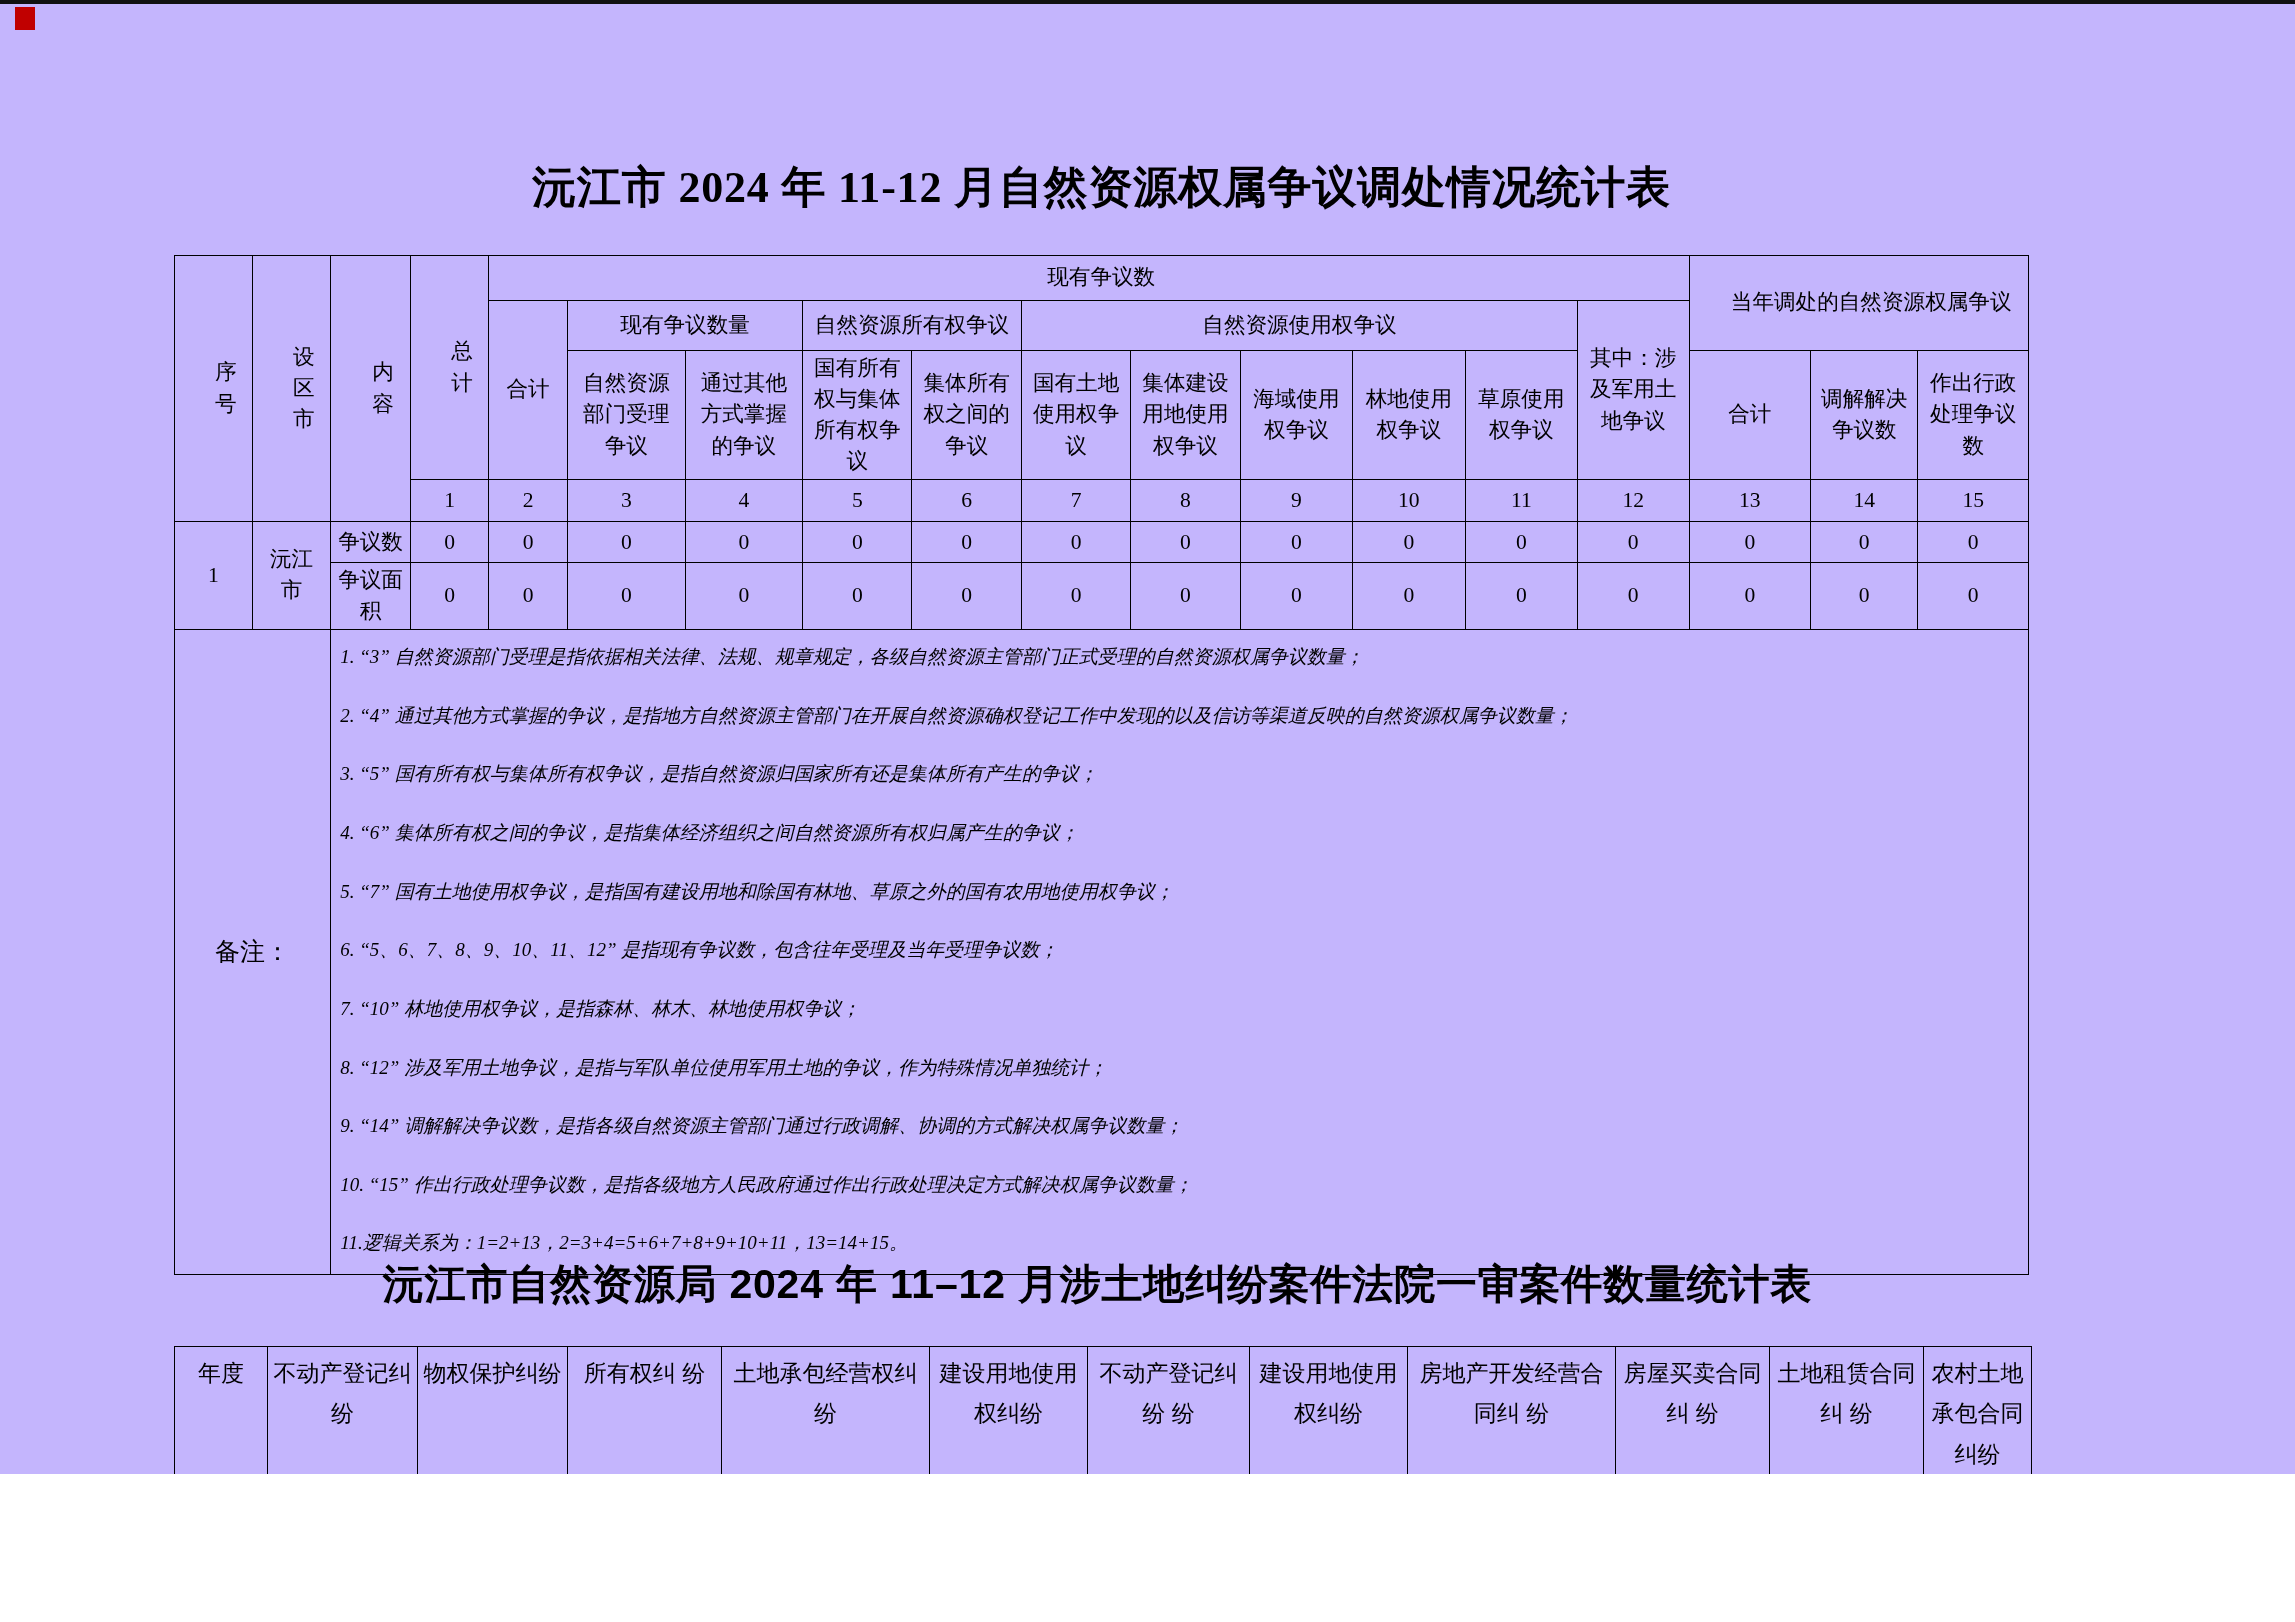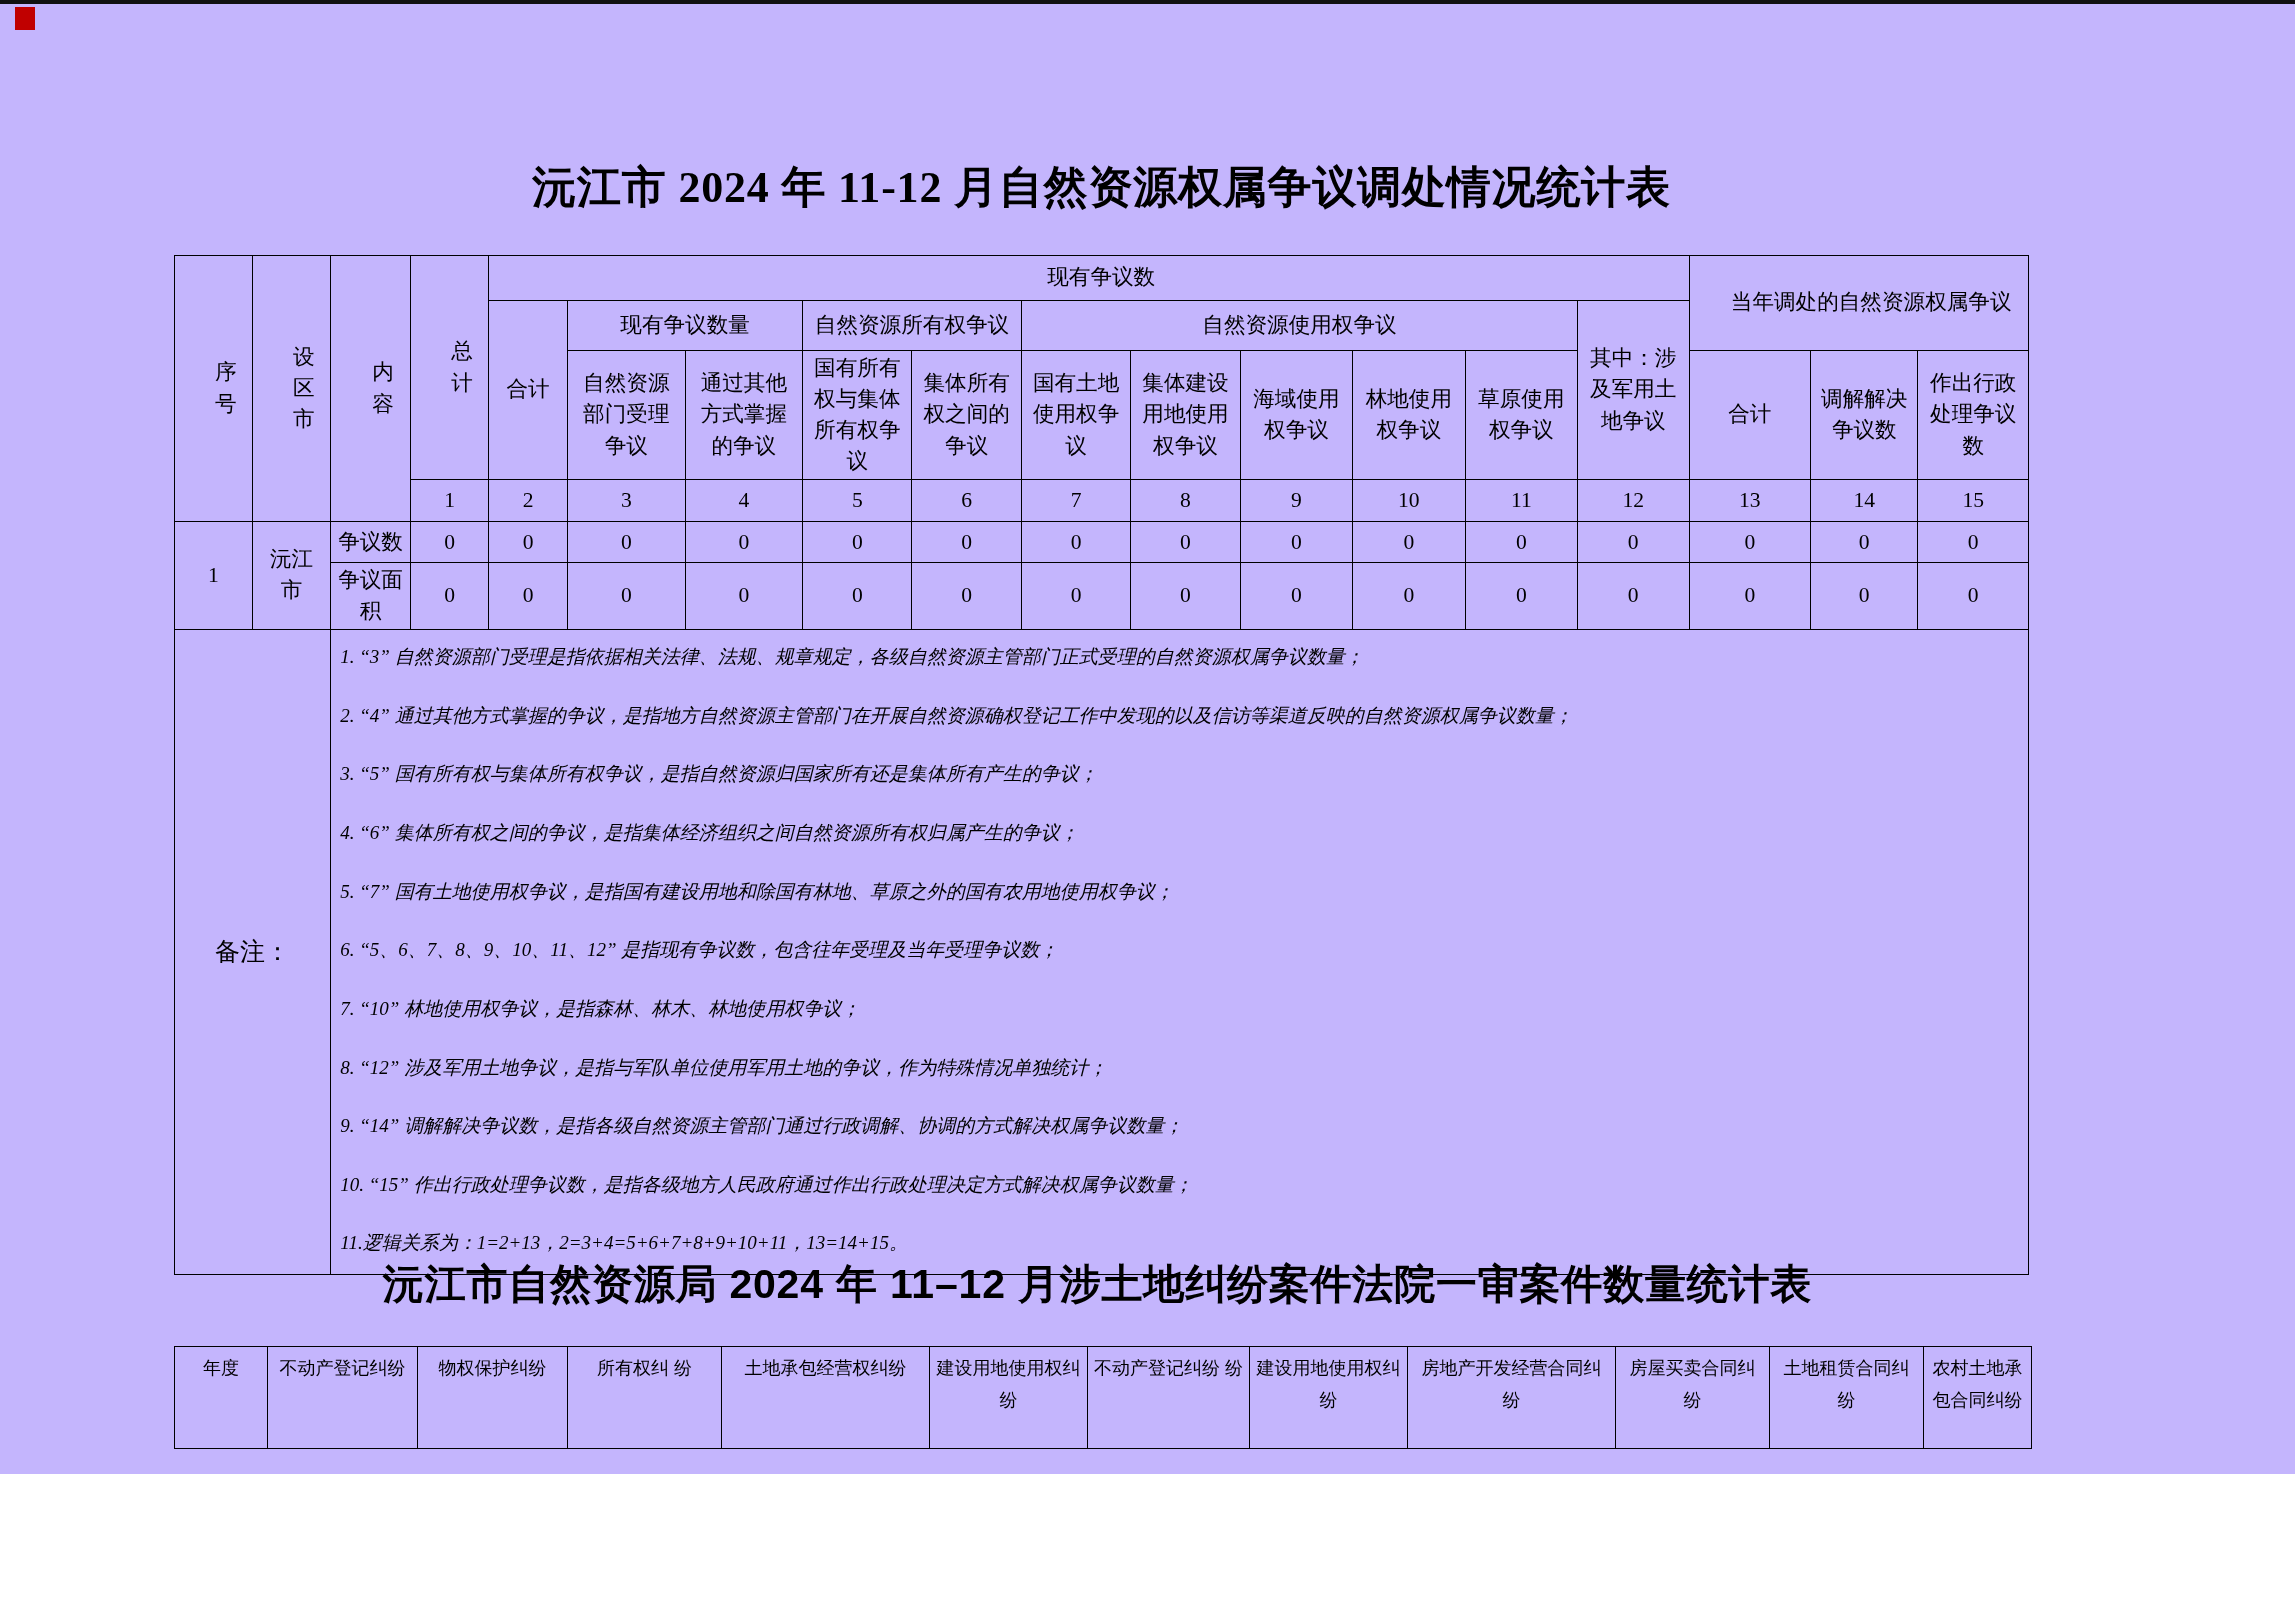--- a/index.html
+++ b/index.html
@@ -34,21 +34,21 @@
   .t1 .notes-cell { vertical-align:top; padding:0; }
   .notes-box { height:610px; padding:15.4px 15.4px 15.4px 9.3px; display:flex; flex-direction:column;
                justify-content:space-between; text-align:left; font-size:19px; line-height:1.25;font-style:italic; }
   .note-line { white-space:nowrap; overflow:hidden; }
   .remark-label { font-size:25px; }
 
   
   .t2 { position:absolute; left:174px; top:1346px; width:1847px;
         border:1.5px solid #000; font-family:"Liberation Sans","DejaVu Sans",sans-serif; }
   .t2 td { border:0.8px solid #000; text-align:center; padding:1.5px 4.6px; }
-  .t2 tr.t2-head td { height:93px; vertical-align:top; font-size:18px; line-height:1.75; padding-top:6.2px;
+  .t2 tr.t2-head td { height:93px; vertical-align:top; font-size:23px; line-height:1.75; padding-top:6.2px;
                       border-bottom:1.5px solid #000; }
   .t2 tr.t2-data td { height:57px; vertical-align:middle; font-size:35px; font-weight:bold; }
 </style>
 </head>
 <body>
 
 <div class="page">
 
   <div class="top-edge-bar"></div>
   <div class="red-mark"></div>

